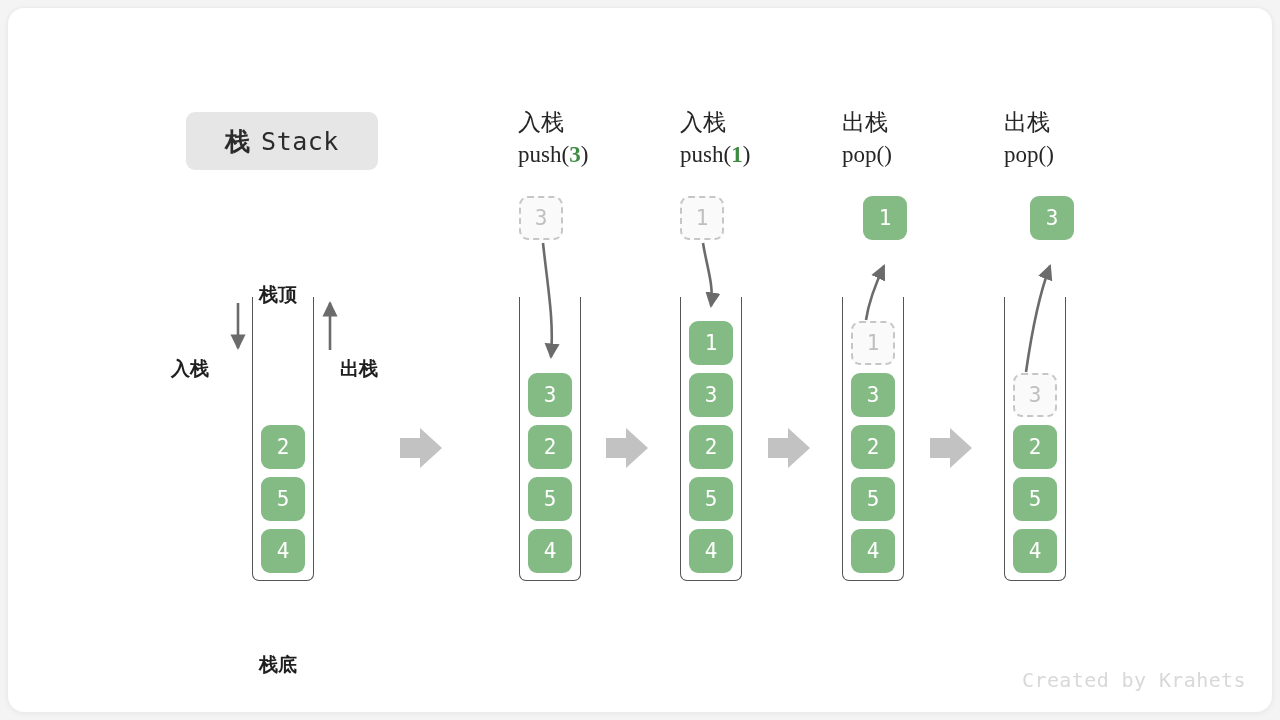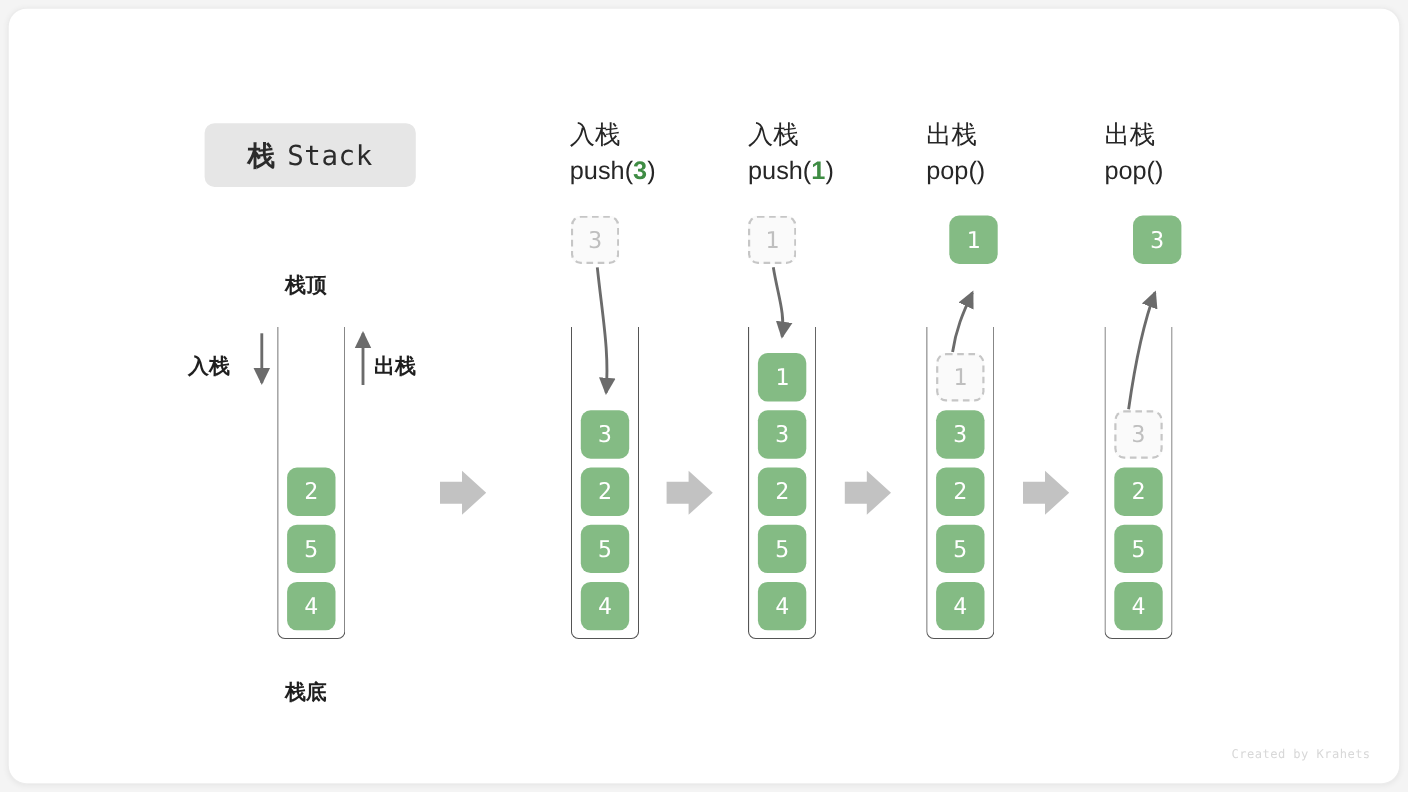--- a/index.html
+++ b/index.html
@@ -60,35 +60,36 @@
     letter-spacing: 0.5px;
   }
 
   
   .lbl-bold {
     position: absolute;
     font-weight: bold;
     font-size: 19px;
     color: #1f1f1f;
     white-space: nowrap;
+    margin-top: 36px;
   }
 
   .col-head {
     position: absolute;
     white-space: nowrap;
     text-align: left;
   }
   .col-head .line1 {
     font-family: "Liberation Sans", "DejaVu Sans", sans-serif;
     font-size: 23px;
     color: #262626;
     line-height: 32px;
   }
   .col-head .line2 {
-    font-family: Liberation Sans, sans-serif;
+    font-family: Liberation Serif, serif;
     font-size: 23px;
     color: #262626;
     line-height: 34px;
     letter-spacing: 0px;
   }
   .col-head .arg { color: #3e8c43; font-weight: bold; }
 
   
   .stack {
     position: absolute;
@@ -134,21 +135,21 @@
     height: 720px;
     pointer-events: none;
   }
 
   
   #watermark {
     position: absolute;
     right: 34px;
     bottom: 28px;
     font-family: "DejaVu Sans Mono", "Liberation Mono", monospace;
-    font-size: 11px;
+    font-size: 20px;
     color: #d8d8d8;
     letter-spacing: 0.4px;
     white-space: nowrap;
   }
 </style>
 </head>
 <body>
 
 <div id="canvas">
   <div id="card"></div>

